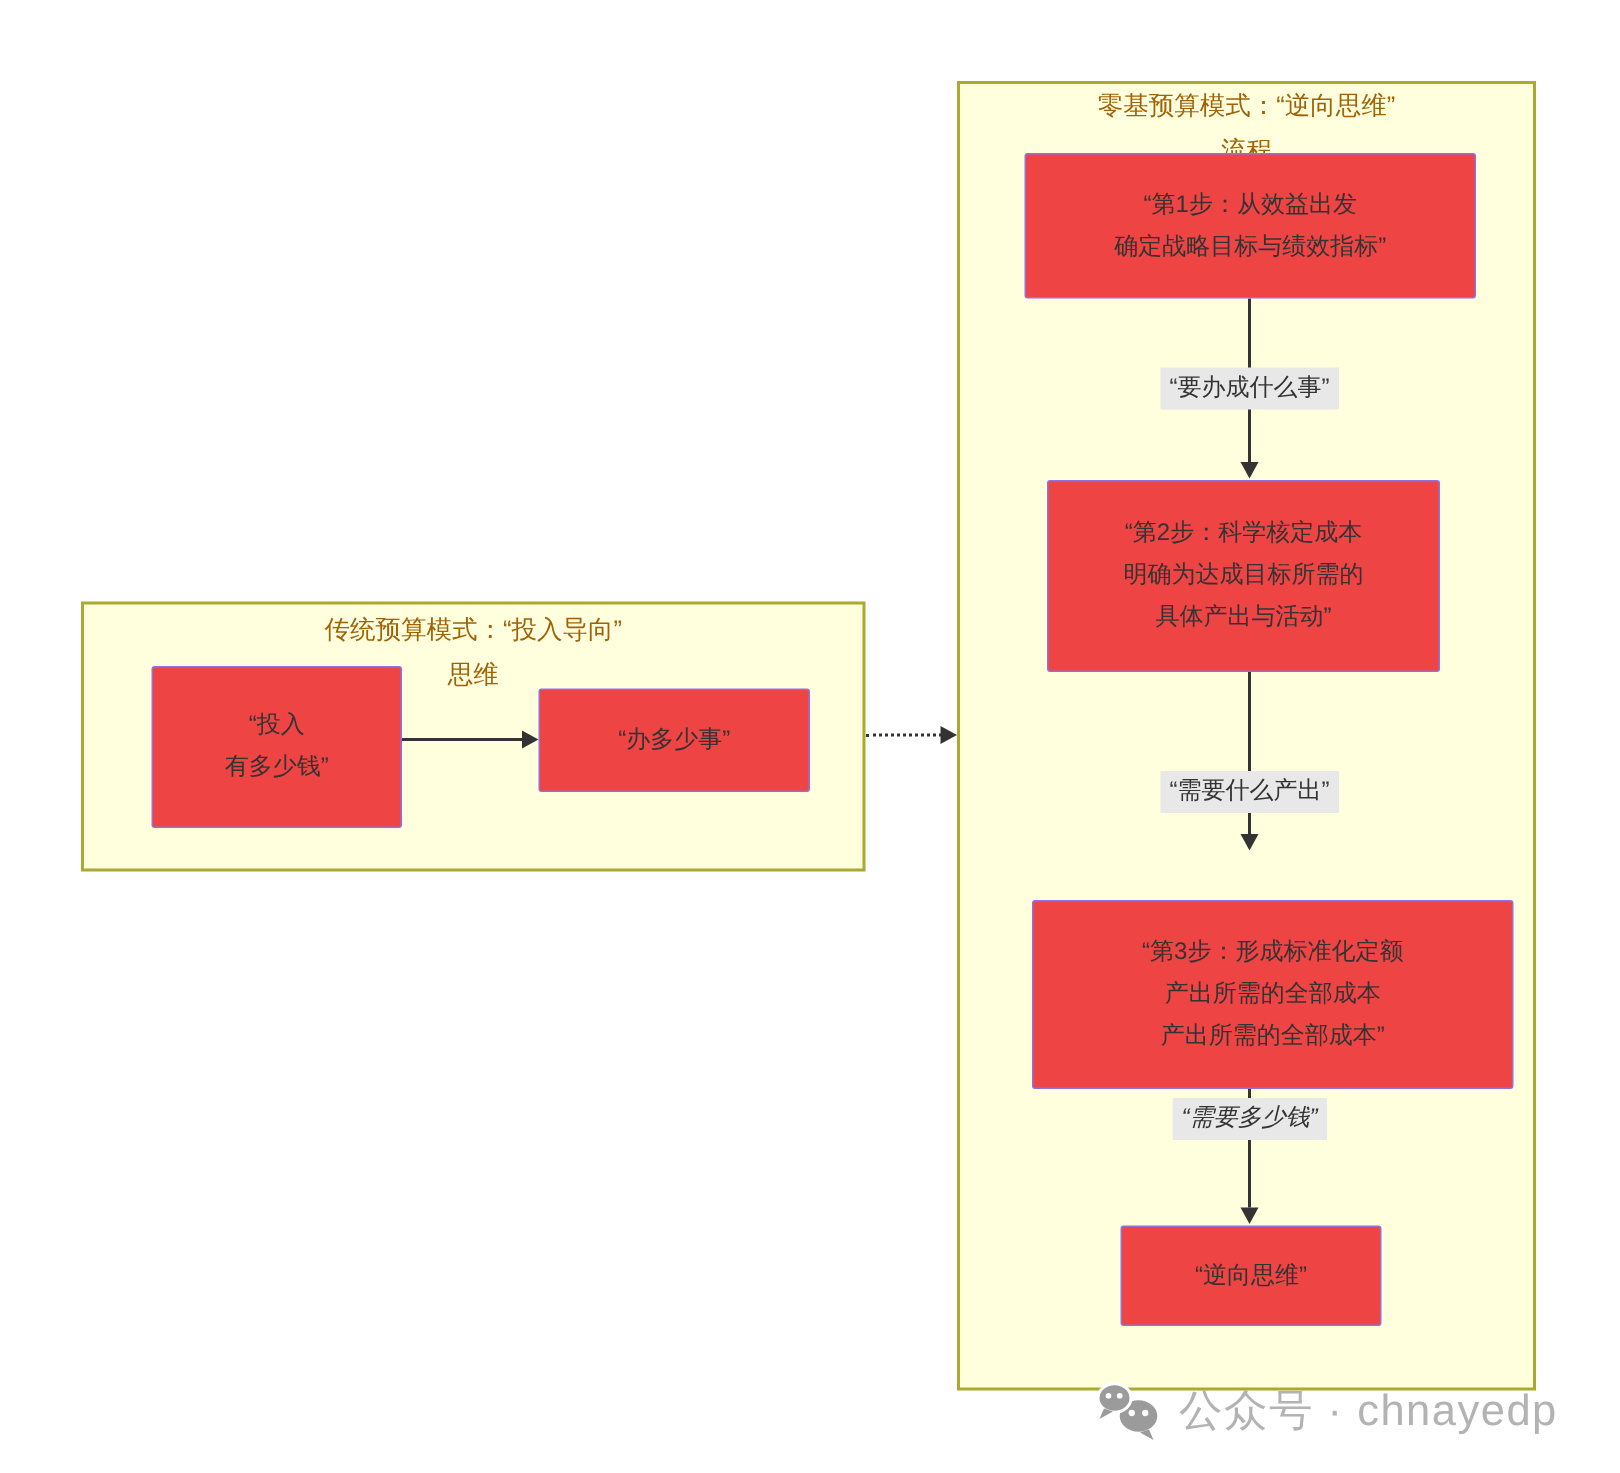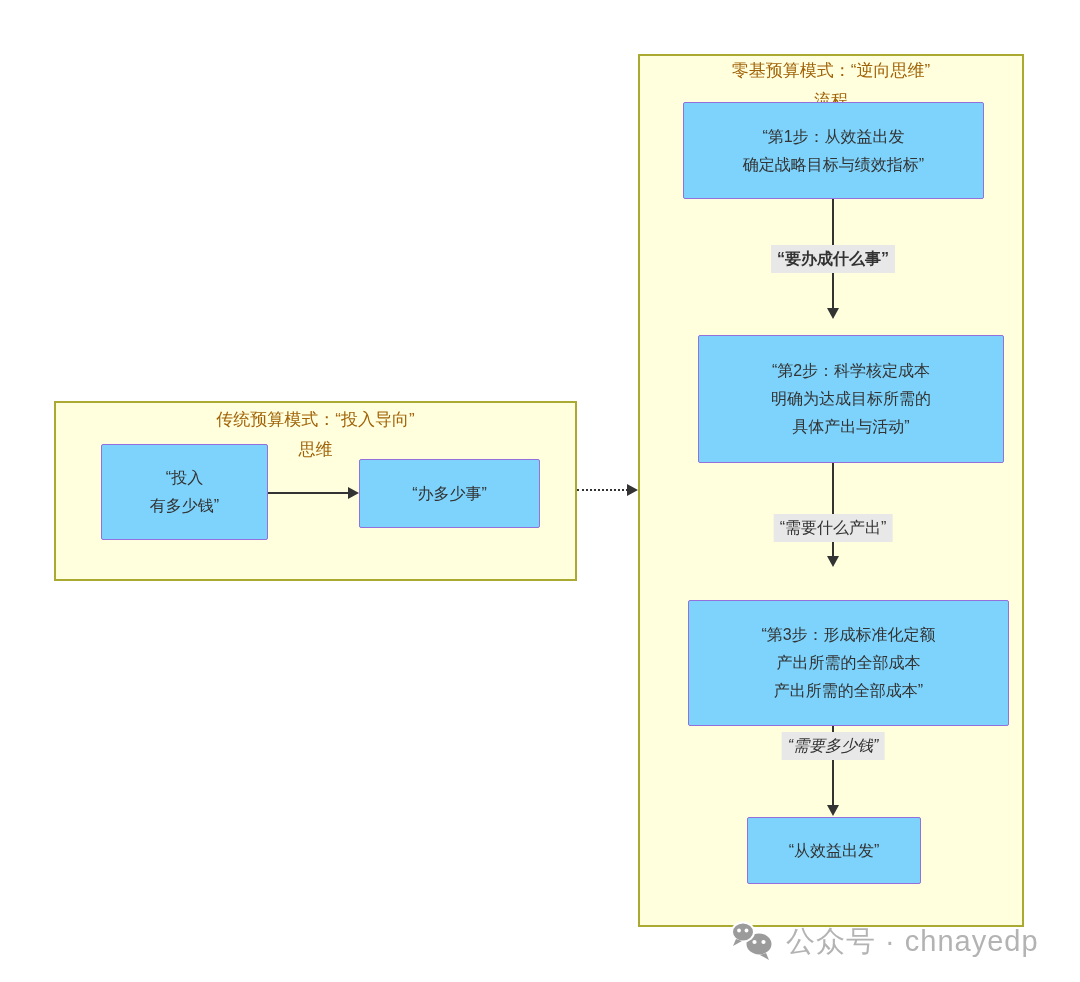--- a/index.html
+++ b/index.html
@@ -26,21 +26,21 @@
     top: 2px;
     width: 100%;
     text-align: center;
     font-size: 17px;
     line-height: 30px;
     color: #a16207;
     z-index: 1;
   }
   .node {
     position: absolute;
-    background: #7dd3fc;
+    background: #ef4444;
     border: 1.5px solid #9370DB;
     border-radius: 2px;
     display: flex;
     flex-direction: column;
     justify-content: center;
     align-items: center;
     text-align: center;
     font-size: 16px;
     line-height: 28px;
     color: #333333;
@@ -113,21 +113,21 @@
 <body>
 
 <div class="canvas">
 
   <div class="cluster" style="left:54px; top:401px; width:523px; height:180px;padding-left:24px;">
     <div class="cluster-title">
       <div>传统预算模式：“投入导向”</div>
       <div>思维</div>
     </div>
 
-    <div class="node" style="left:45px; top:41px; width:167px; height:96px;">
+    <div class="node" style="left:45px; top:41px; width:167px; height:108px;">
       <div>“投入</div>
       <div>有多少钱”</div>
     </div>
 
     <div class="node" style="left:303px; top:56px; width:181px; height:69px;">
       <div>“办多少事”</div>
     </div>
 
     <div class="hline" style="left:212px; top:89px; width:83px;"></div>
     <div class="arrow-right" style="left:292px; top:84px;"></div>
@@ -142,44 +142,44 @@
       <div>流程</div>
     </div>
 
     <div class="node" style="left:43px; top:46px; width:301px; height:97px;">
       <div>“第1步：从效益出发</div>
       <div>确定战略目标与绩效指标”</div>
     </div>
 
     <div class="vline" style="left:192px; top:143px; height:109px;"></div>
     <div class="arrow-down" style="left:187px; top:252px;"></div>
-    <div class="edge-label" style="left:193px; top:189px;font-weight:bold;">“要办成什么事”</div>
-
-    <div class="node" style="left:58px; top:264px; width:306px; height:128px;margin-top:15px;">
+    <div class="edge-label" style="left:193px; top:189px;">“要办成什么事”</div>
+
+    <div class="node" style="left:58px; top:264px; width:262px; height:128px;">
       <div>“第2步：科学核定成本</div>
       <div>明确为达成目标所需的</div>
       <div>具体产出与活动”</div>
     </div>
 
     <div class="vline" style="left:192px; top:392px; height:108px;"></div>
     <div class="arrow-down" style="left:187px; top:500px;"></div>
     <div class="edge-label" style="left:193px; top:458px;">“需要什么产出”</div>
 
     <div class="node" style="left:48px; top:544px; width:321px; height:126px;">
       <div>“第3步：形成标准化定额</div>
       <div>产出所需的全部成本</div>
       <div>产出所需的全部成本”</div>
     </div>
 
     <div class="vline" style="left:192px; top:638px; height:111px;"></div>
     <div class="arrow-down" style="left:187px; top:749px;"></div>
     <div class="edge-label" style="left:193px; top:676px;font-style:italic;">“需要多少钱”</div>
 
     <div class="node" style="left:107px; top:761px; width:174px; height:67px;">
-      <div>“从效益出发”</div>
+      <div>“逆向思维”</div>
     </div>
   </div>
 
   <div class="watermark">
     <span>
       <svg class="wechat-svg" width="46" height="40" viewBox="0 0 46 40">
 
         <g>
           <ellipse cx="29" cy="23" rx="13.5" ry="11.5" fill="#9b9b9b" stroke="#ffffff" stroke-width="2"></ellipse>
           <path d="M36 32 L39 39 L30 34 Z" fill="#9b9b9b"></path>

